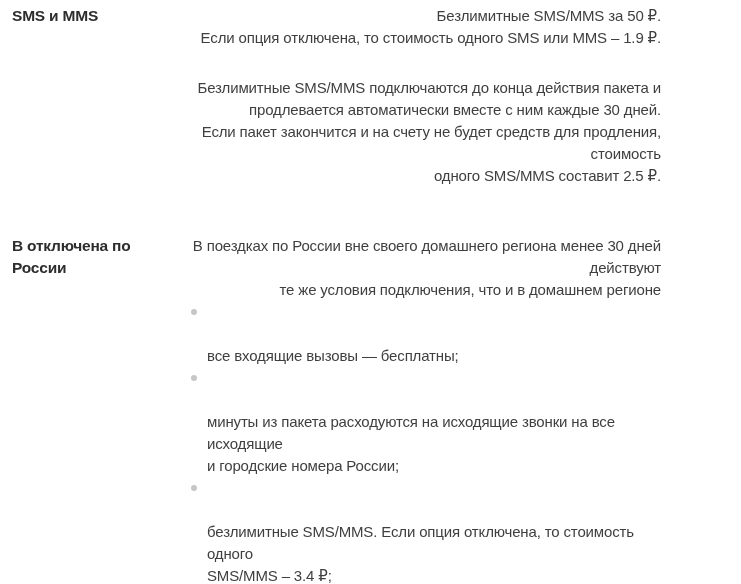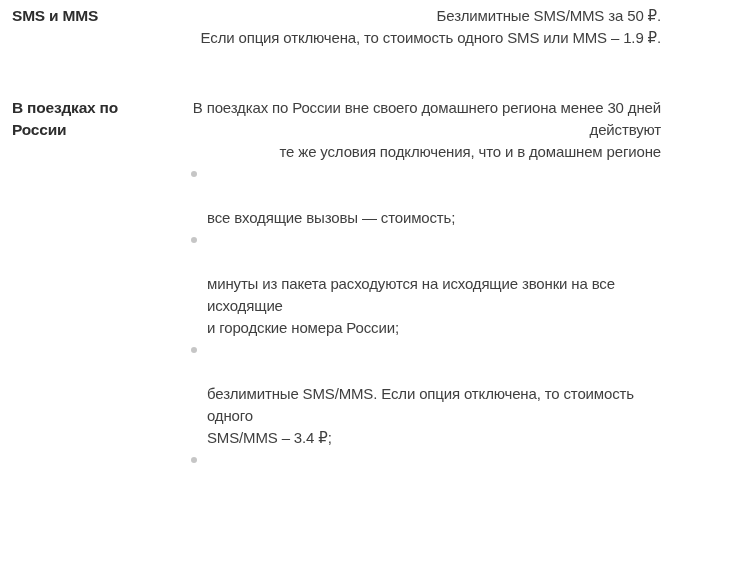--- a/index.html
+++ b/index.html
@@ -71,32 +71,36 @@
 </head>
 <body>
 
 <div class="page">
 
   <section class="section-row sms">
     <div class="section-label">SMS и MMS</div>
     <div class="section-content">
       <p class="para">Безлимитные SMS/MMS за 50 ₽.
 Если опция отключена, то стоимость одного SMS или MMS – 1.9 ₽.</p>
+      <p class="para">Безлимитные SMS/MMS подключаются до конца действия пакета и
+продлевается автоматически вместе с ним каждые 30 дней.
+Если пакет закончится и на счету не будет средств для продления, стоимость
+одного SMS/MMS составит 2.5 ₽.</p>
     </div>
   </section>
 
   <section class="section-row travel">
-    <div class="section-label">В поездках по России</div>
+    <div class="section-label">В отключена по России</div>
     <div class="section-content">
       <p class="para">В поездках по России вне своего домашнего региона менее 30 дней действуют
 те же условия подключения, что и в домашнем регионе</p>
       <ul class="bullet-list">
         <li class="bullet-item">
           <span class="bullet-dot"></span>
-          <span>все входящие вызовы — стоимость;</span>
+          <span>все входящие вызовы — бесплатны;</span>
         </li>
         <li class="bullet-item">
           <span class="bullet-dot"></span>
           <span>минуты из пакета расходуются на исходящие звонки на все исходящие
 и городские номера России;</span>
         </li>
         <li class="bullet-item">
           <span class="bullet-dot"></span>
           <span>безлимитные SMS/MMS. Если опция отключена, то стоимость одного
 SMS/MMS – 3.4 ₽;</span>

